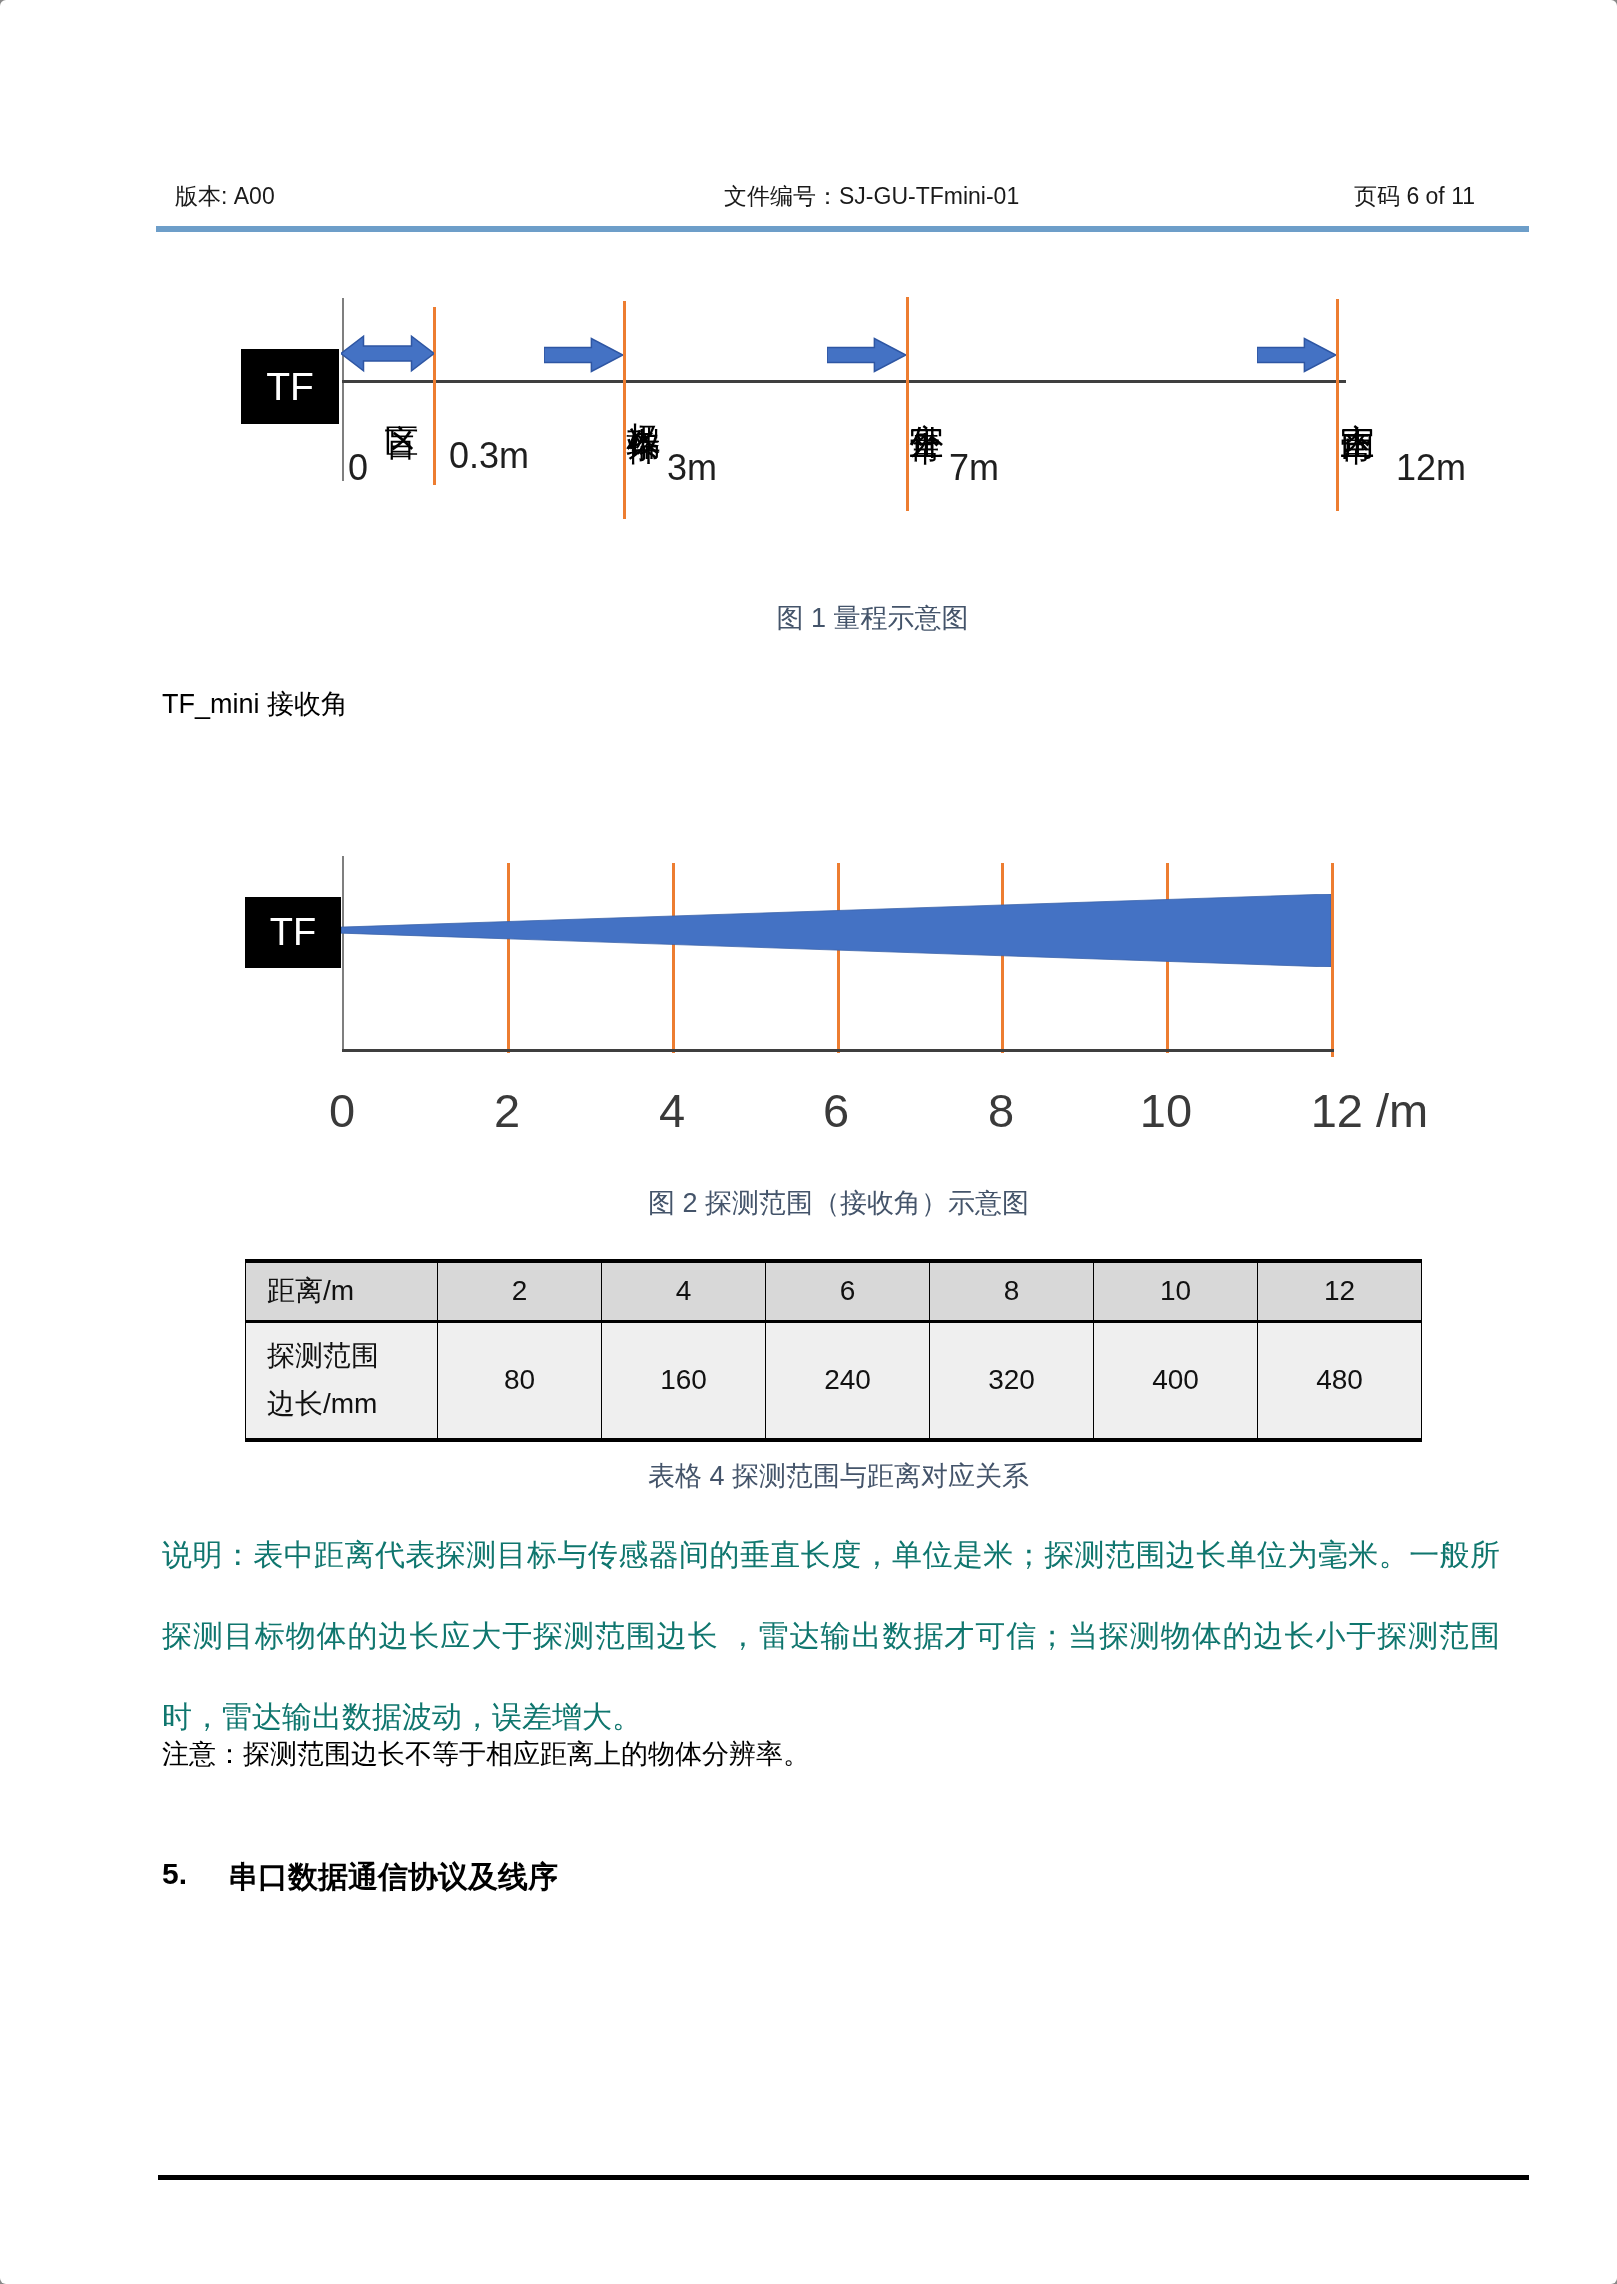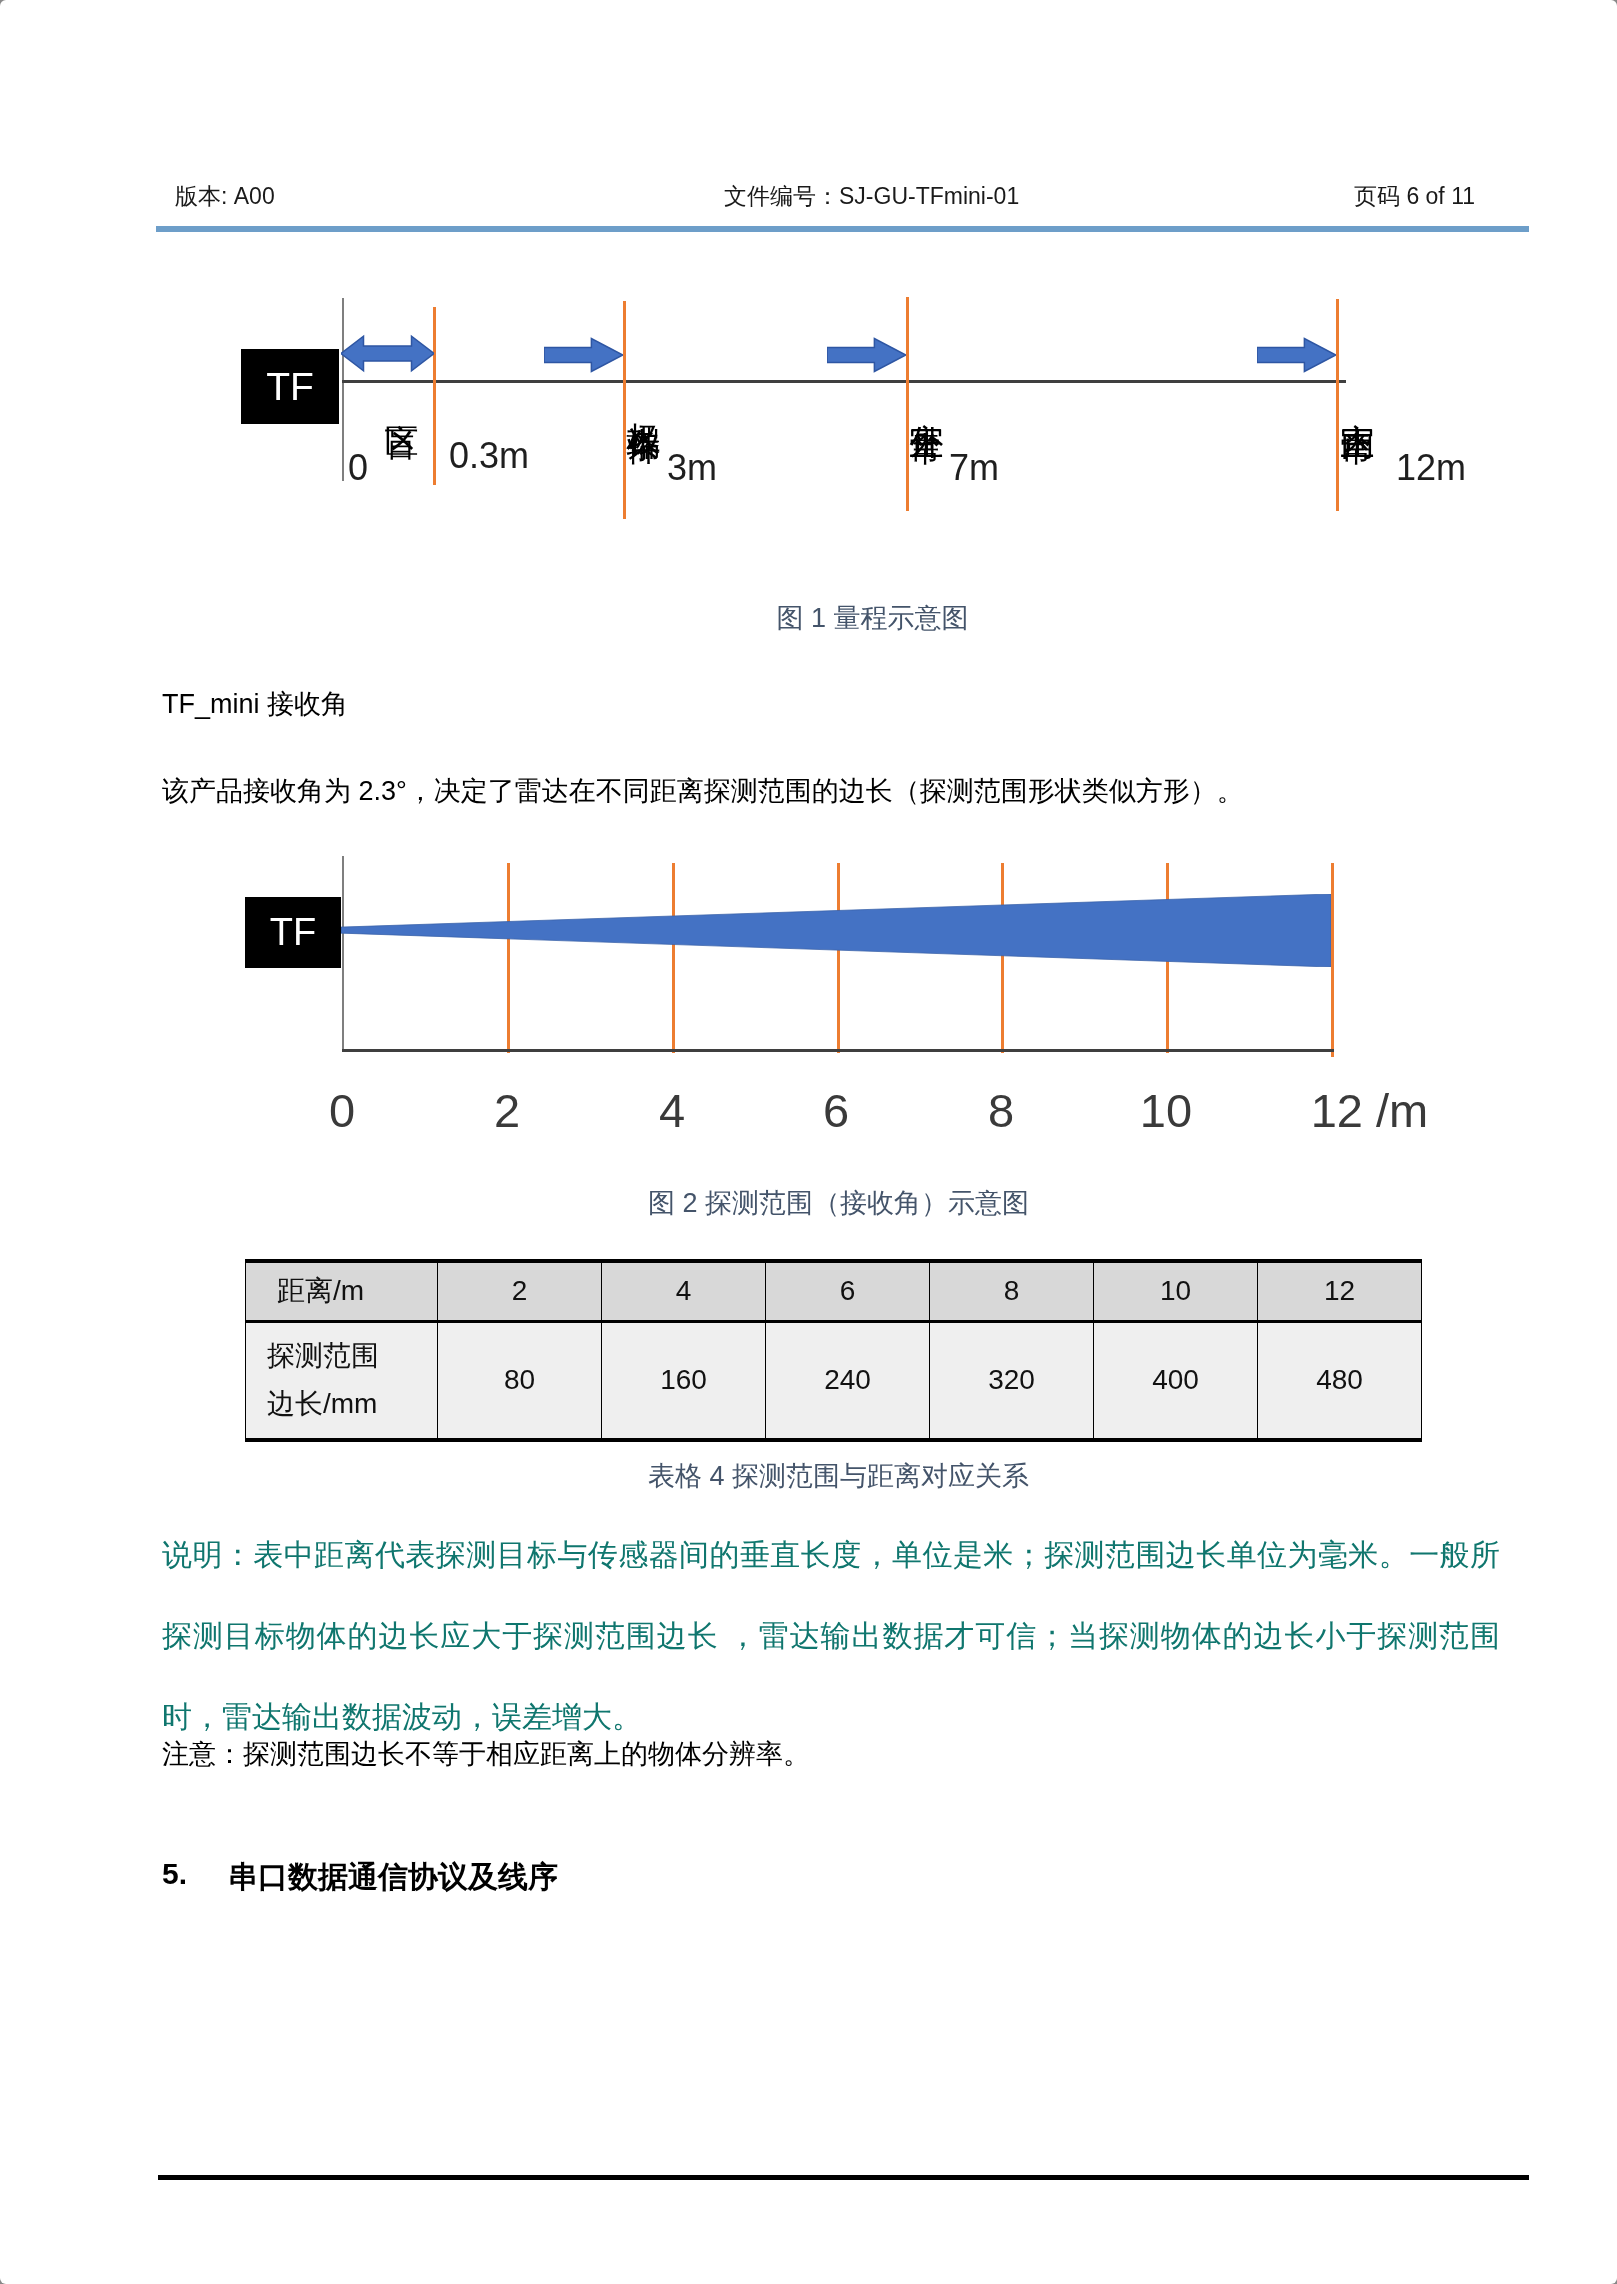--- a/index.html
+++ b/index.html
@@ -49,21 +49,21 @@
     left:245px; top:1259px; width:1177px;
     border-collapse:collapse; table-layout:fixed;
   }
   .t4 td {
     border:1.5px solid #000;
     text-align:center; vertical-align:middle;
     font-size:28px; color:#111;
   }
   .t4 tr.r1 td { background:#d8d8d8; height:60px; border-top:4.5px solid #000; border-bottom:3.8px solid #000; }
   .t4 tr.r2 td { background:#efefef; height:119px; border-bottom:4.5px solid #000; }
-  .t4 td.rowhead { text-align:left; padding-left:31px; }
+  .t4 td.rowhead { text-align:left; padding-left:21px; }
   .t4 td.rowhead2 { text-align:left; padding-left:21px; line-height:48px; }
 </style>
 </head>
 <body>
 
 <div class="page">
 
   <div class="abs hdr-text" style="left:175px; top:181px;">版本: A00</div>
   <div class="abs hdr-text" style="left:724px; top:181px;">文件编号：SJ-GU-TFmini-01</div>
   <div class="abs hdr-text" style="left:1354px; top:181px;">页码 6 of 11</div>
@@ -106,21 +106,20 @@
     <svg class="abs" style="left:1257px; top:44px;" width="79" height="36" viewBox="0 0 105 48">
       <polygon points="0,14 63,14 63,2 105,24 63,46 63,34 0,34" fill="#4472C4" stroke="#2e56a3" stroke-width="2"></polygon>
     </svg>
     <div class="abs vtext" style="left:1341px; top:103px;">室内正常</div>
     <div class="abs fig-num" style="left:1380px; top:154px;margin-left:16px;">12m</div>
   </div>
 
   <div class="abs caption" style="left:120px; top:600px; width:1505px;">图 1 量程示意图</div>
 
   <div class="abs h-small" style="left:162px; top:686px;">TF_mini 接收角</div>
-  <div class="abs h-small" style="left:162px; top:773px;">该产品接收角为 2.3°，决定了雷达在不同距离探测范围的边长（探测范围形状类似方形）。</div>
 
   <div class="abs" style="left:0; top:850px; width:1617px; height:316px;">
 
     <div class="abs vline-gray" style="left:342px; top:6px; height:196px;"></div>
 
     <div class="abs oline" style="left:507px;  top:12.8px; height:190px;"></div>
     <div class="abs oline" style="left:672px;  top:12.8px; height:190px;"></div>
     <div class="abs oline" style="left:837px; top:12.8px; height:190px;"></div>
     <div class="abs oline" style="left:1001px; top:12.8px; height:190px;"></div>
     <div class="abs oline" style="left:1166px; top:12.8px; height:190px;"></div>

